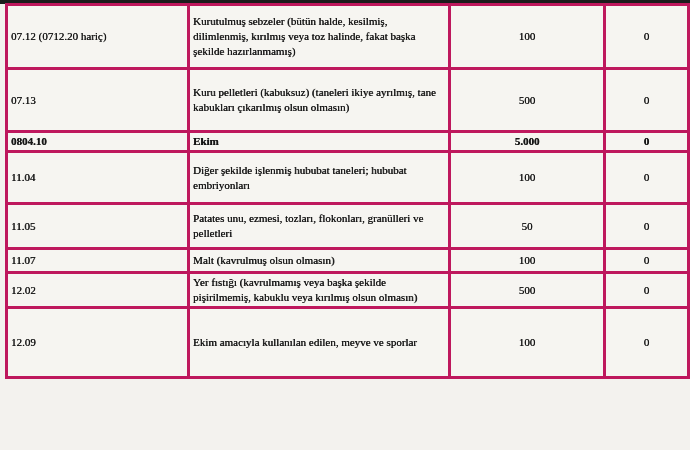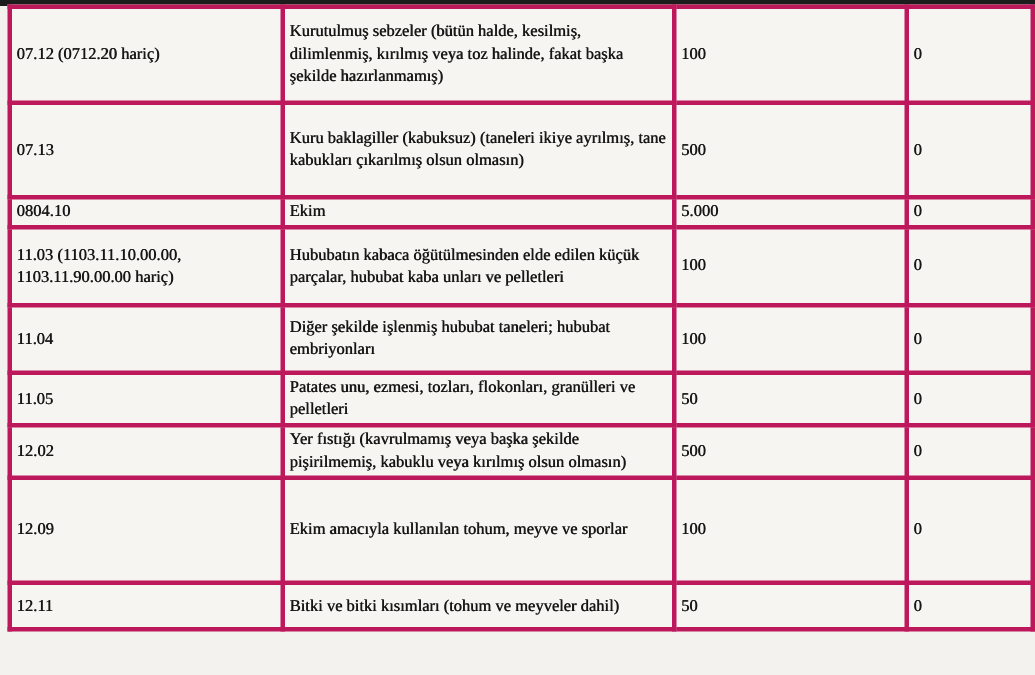--- a/index.html
+++ b/index.html
@@ -42,25 +42,25 @@
     border: 3px solid #be185d;
     padding: 1px 3px;
     vertical-align: middle;
     font-size: 11px;
     line-height: 15px;
     
     text-shadow: 0.35px 0 0 currentColor;
   }
   td.cell-code { text-align: left; }
   td.cell-desc { text-align: left; }
-  td.cell-num  { }
+  td.cell-num  { text-align: center; }
   
   tbody tr:nth-child(1)  { height: 64px; }
   tbody tr:nth-child(2)  { height: 63px; }
-  tbody tr:nth-child(3)  { height: 18px; }
+  tbody tr:nth-child(3)  { height: 18px; font-weight: bold; }
   tbody tr:nth-child(4)  { height: 52px; }
   tbody tr:nth-child(5)  { height: 45px; }
   tbody tr:nth-child(6)  { height: 24px; }
   tbody tr:nth-child(7)  { height: 20px; }
   tbody tr:nth-child(8)  { height: 70px; }
   tbody tr:nth-child(9)  { height: 31px; margin-left: 22px; }
   tbody tr:nth-child(10) { height: 36px; }
 </style>
 </head>
 <body>
@@ -76,61 +76,55 @@
     </colgroup>
     <tbody id="table-body">
         <tr>
     <td class="cell-code">07.12 (0712.20 hariç)</td>
     <td class="cell-desc">Kurutulmuş sebzeler (bütün halde, kesilmiş, dilimlenmiş, kırılmış veya toz halinde, fakat başka şekilde hazırlanmamış)</td>
     <td class="cell-num">100</td>
     <td class="cell-num">0</td>
   </tr>
         <tr>
     <td class="cell-code">07.13</td>
-    <td class="cell-desc">Kuru baklagiller (kabuksuz) (taneleri ikiye ayrılmış, tane kabukları çıkarılmış olsun olmasın)</td>
+    <td class="cell-desc">Kuru pelletleri (kabuksuz) (taneleri ikiye ayrılmış, tane kabukları çıkarılmış olsun olmasın)</td>
     <td class="cell-num">500</td>
     <td class="cell-num">0</td>
   </tr>
         <tr>
     <td class="cell-code">0804.10</td>
     <td class="cell-desc">Ekim</td>
     <td class="cell-num">5.000</td>
-    <td class="cell-num">0</td>
-  </tr>
-        <tr>
-    <td class="cell-code">11.03 (1103.11.10.00.00, 1103.11.90.00.00 hariç)</td>
-    <td class="cell-desc">Hububatın kabaca öğütülmesinden elde edilen küçük parçalar, hububat kaba unları ve pelletleri</td>
-    <td class="cell-num">100</td>
     <td class="cell-num">0</td>
   </tr>
         <tr>
     <td class="cell-code">11.04</td>
     <td class="cell-desc">Diğer şekilde işlenmiş hububat taneleri; hububat embriyonları</td>
     <td class="cell-num">100</td>
     <td class="cell-num">0</td>
   </tr>
         <tr>
     <td class="cell-code">11.05</td>
     <td class="cell-desc">Patates unu, ezmesi, tozları, flokonları, granülleri ve pelletleri</td>
     <td class="cell-num">50</td>
     <td class="cell-num">0</td>
   </tr>
         <tr>
+    <td class="cell-code">11.07</td>
+    <td class="cell-desc">Malt (kavrulmuş olsun olmasın)</td>
+    <td class="cell-num">100</td>
+    <td class="cell-num">0</td>
+  </tr>
+        <tr>
     <td class="cell-code">12.02</td>
     <td class="cell-desc">Yer fıstığı (kavrulmamış veya başka şekilde pişirilmemiş, kabuklu veya kırılmış olsun olmasın)</td>
     <td class="cell-num">500</td>
     <td class="cell-num">0</td>
   </tr>
         <tr>
     <td class="cell-code">12.09</td>
-    <td class="cell-desc">Ekim amacıyla kullanılan tohum, meyve ve sporlar</td>
+    <td class="cell-desc">Ekim amacıyla kullanılan edilen, meyve ve sporlar</td>
     <td class="cell-num">100</td>
-    <td class="cell-num">0</td>
-  </tr>
-        <tr>
-    <td class="cell-code">12.11</td>
-    <td class="cell-desc">Bitki ve bitki kısımları (tohum ve meyveler dahil)</td>
-    <td class="cell-num">50</td>
     <td class="cell-num">0</td>
   </tr>
       </tbody>
   </table>
 </div>
 
 </body></html>

